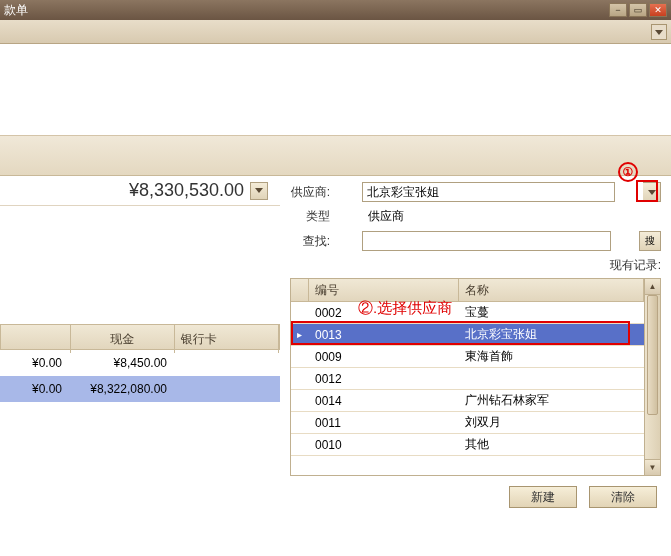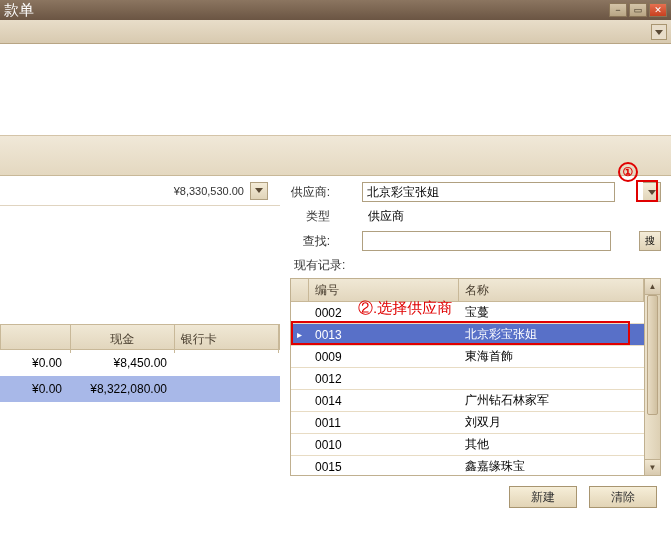--- a/index.html
+++ b/index.html
@@ -1,20 +1,20 @@
 <!DOCTYPE html>
 <html><head>
 <meta charset="utf-8">
 <style>
 * { box-sizing: border-box; margin: 0; padding: 0; }
 body { font-family: "Microsoft YaHei", SimSun, sans-serif; font-size: 12px; background: #fff; width: 671px; height: 556px; overflow: hidden; position: relative; }
 
 
 .titlebar { height: 20px; background: linear-gradient(#8b7560, #6b5543); display: flex; align-items: center; padding: 0 4px; color: #fff; }
-.titlebar .title { flex: 1; font-size: 15px; }
+.titlebar .title { flex: 1; font-size: 12px; }
 .winbtns { display: flex; gap: 2px; }
 .winbtn { width: 18px; height: 14px; background: linear-gradient(#d4c4a8, #b8a584); border: 1px solid #8a7558; display: flex; align-items: center; justify-content: center; font-size: 9px; color: #3a2f20; cursor: pointer; }
 .winbtn.close { background: linear-gradient(#e67050, #c84020); color: #fff; }
 
 
 .toolbar { height: 24px; background: linear-gradient(#e8ddc9, #d8cab0); border-bottom: 1px solid #b8a584; position: relative; }
 .expand-btn { position: absolute; right: 4px; top: 4px; width: 16px; height: 16px; border: 1px solid #a89570; background: #e8ddc9; display: flex; align-items: center; justify-content: center; cursor: pointer; }
 
 
 .upper { height: 92px; background: #fff; border-bottom: 1px solid #d4c4a8; }
@@ -22,21 +22,21 @@
 
 .midbar { height: 40px; background: linear-gradient(#f0e8d8, #e4d8c0); border-bottom: 1px solid #c8b898; }
 
 
 .main { position: relative; height: 380px; }
 
 
 .leftside { position: absolute; left: 0; top: 0; width: 280px; }
 .amount-row { display: flex; justify-content: flex-end; align-items: center; height: 30px; border-bottom: 1px solid #e0d4c0; padding-right: 12px; }
 .dropdown-small { width: 18px; height: 18px; border: 1px solid #b0a080; background: linear-gradient(#f4ecd8, #e0d4b8); display: flex; align-items: center; justify-content: center; margin-left: 6px; cursor: pointer; }
-.big-amount { font-size: 11px; color: #333; }
+.big-amount { font-size: 18px; color: #333; }
 
 .gap { height: 118px; }
 
 .table-header { display: flex; height: 26px; background: linear-gradient(#f0e8d5, #e2d6bd); border: 1px solid #c8b898; }
 .th { border-right: 1px solid #c8b898; display: flex; align-items: center; padding: 14px 6px; color: #4a3f30; }
 .th.c1 { width: 70px; }
 .th.c2 { width: 105px; justify-content: center; }
 .th.c3 { width: 105px; }
 
 .data-row { display: flex; height: 26px; align-items: center; }
@@ -49,21 +49,21 @@
 
 .rightpanel { position: absolute; left: 280px; top: 0; right: 0; bottom: 0; padding: 6px 10px; background: #fff; }
 
 .field-row { display: flex; align-items: center; margin-bottom: 6px; position: relative; gap: 28px; }
 .field-label { width: 44px; text-align: right; padding-right: 4px; color: #333; }
 .field-input { flex: 1; height: 20px; border: 1px solid #b0a080; background: #fff; padding: 0 4px; font-size: 12px; }
 .field-drop { width: 18px; height: 20px; border: 1px solid #b0a080; border-left: none; background: linear-gradient(#f4ecd8, #e0d4b8); display: flex; align-items: center; justify-content: center; cursor: pointer; }
 .static-val { flex: 1; padding-left: 6px; }
 .search-btn { width: 22px; height: 20px; border: 1px solid #b0a080; background: linear-gradient(#f4ecd8, #e0d4b8); font-size: 10px; cursor: pointer; display: flex; align-items: center; justify-content: center; }
 
-.records-label { margin: 6px 0 4px 4px; color: #333; }
+.records-label { margin: 6px 0 4px 4px; color: #333; text-align: right; }
 
 .grid-wrap { border: 1px solid #c0b090; height: 198px; display: flex; }
 .grid-main { flex: 1; overflow: hidden; }
 .scrollbar { width: 16px; background: linear-gradient(90deg, #ece2cc, #ddd0b4); border-left: 1px solid #c0b090; position: relative; }
 .scroll-up, .scroll-down { height: 16px; background: linear-gradient(#f0e6d0, #d8cab0); border-bottom: 1px solid #c0b090; display: flex; align-items: center; justify-content: center; font-size: 8px; color: #5a4a35; cursor: pointer; }
 .scroll-down { position: absolute; bottom: 0; left: 0; right: 0; border-top: 1px solid #c0b090; border-bottom: none; }
 .scroll-thumb { position: absolute; top: 16px; left: 2px; right: 2px; height: 120px; background: linear-gradient(90deg, #e8dcc4, #d0c0a0); border: 1px solid #b8a584; border-radius: 2px; }
 
 .grid-header { display: flex; height: 23px; background: linear-gradient(#f0e8d5, #e2d6bd); border-bottom: 1px solid #c8b898; }
 .gh { border-right: 1px solid #c8b898; display: flex; align-items: center; padding: 0 6px; color: #4a3f30; }
@@ -202,25 +202,20 @@
             <div class="grid-row">
               <div class="gc g0"></div>
               <div class="gc g1">0011</div>
               <div class="gc g2">刘双月</div>
             </div>
             <div class="grid-row">
               <div class="gc g0"></div>
               <div class="gc g1">0010</div>
               <div class="gc g2">其他</div>
             </div>
-            <div class="grid-row">
-              <div class="gc g0"></div>
-              <div class="gc g1">0015</div>
-              <div class="gc g2">鑫嘉缘珠宝</div>
-            </div>
           </div>
       </div>
       <div class="scrollbar">
         <div class="scroll-up">▲</div>
         <div class="scroll-thumb"></div>
         <div class="scroll-down">▼</div>
       </div>
     </div>
 
     <div class="bottom-btns">

